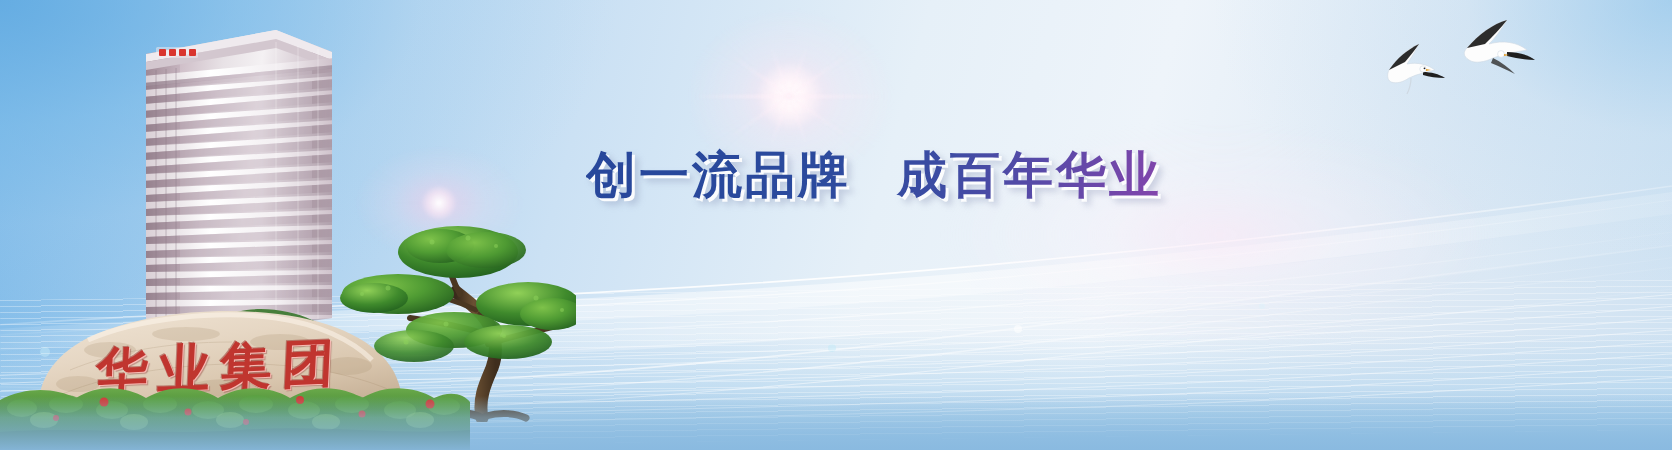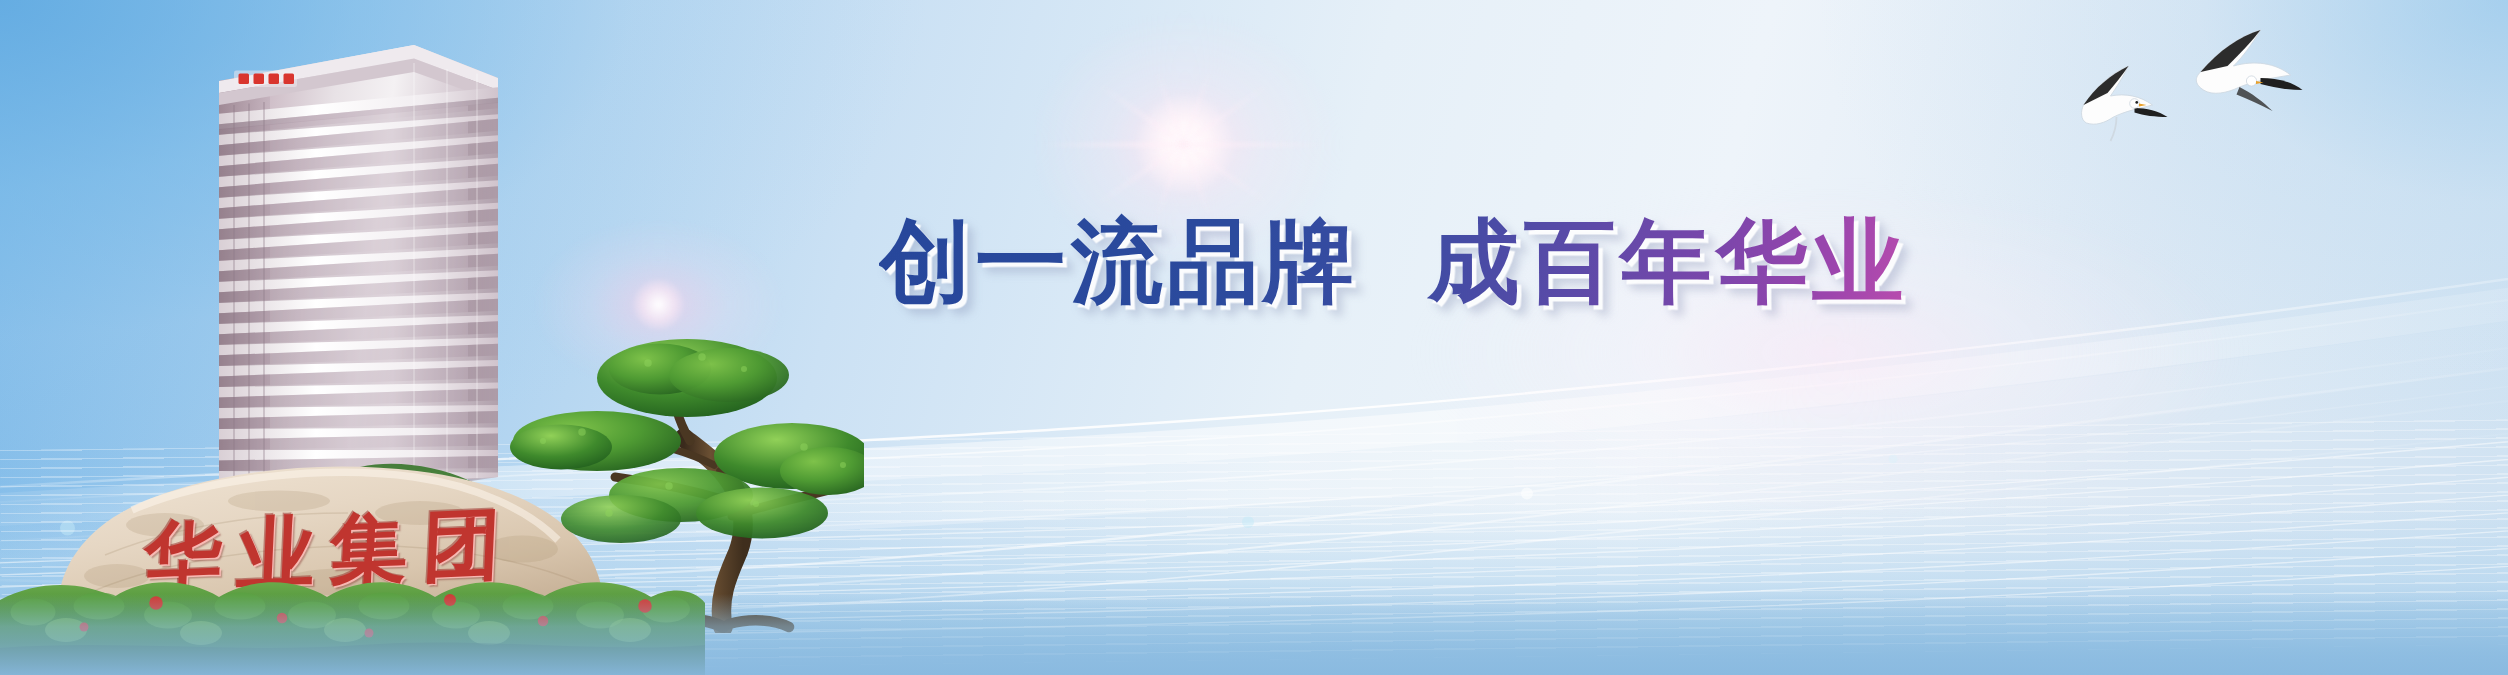--- a/index.html
+++ b/index.html
@@ -86,21 +86,21 @@
     transform-origin:0 0;
   }
 
   
   .title-wrap{
     position:absolute;left:586px;top:129px;
     width:770px;height:92px;
   }
   .title{
     font-family:"DejaVu Sans","Liberation Sans",sans-serif;
-    font-size:61px;font-weight:bold;
+    font-size:50px;font-weight:bold;
     letter-spacing:3px;
     line-height:92px;
     white-space:nowrap;
     background:linear-gradient(100deg,
        #27479b 0%, #2b4a9d 30%, #3c4ca3 46%,
        #5b4aa8 60%, #7b46ab 72%, #9c45ad 82%,
        #c24fae 91%, #e06cc0 100%);
     -webkit-background-clip:text;
     background-clip:text;
     color:transparent;

